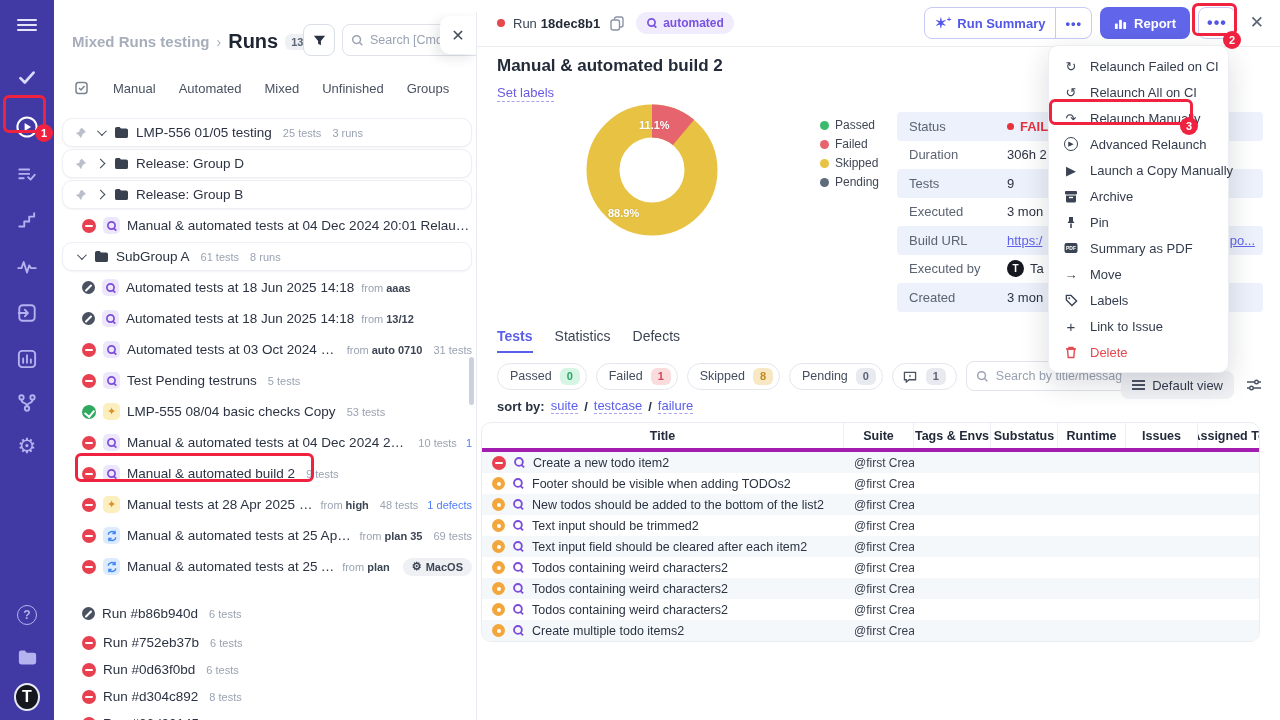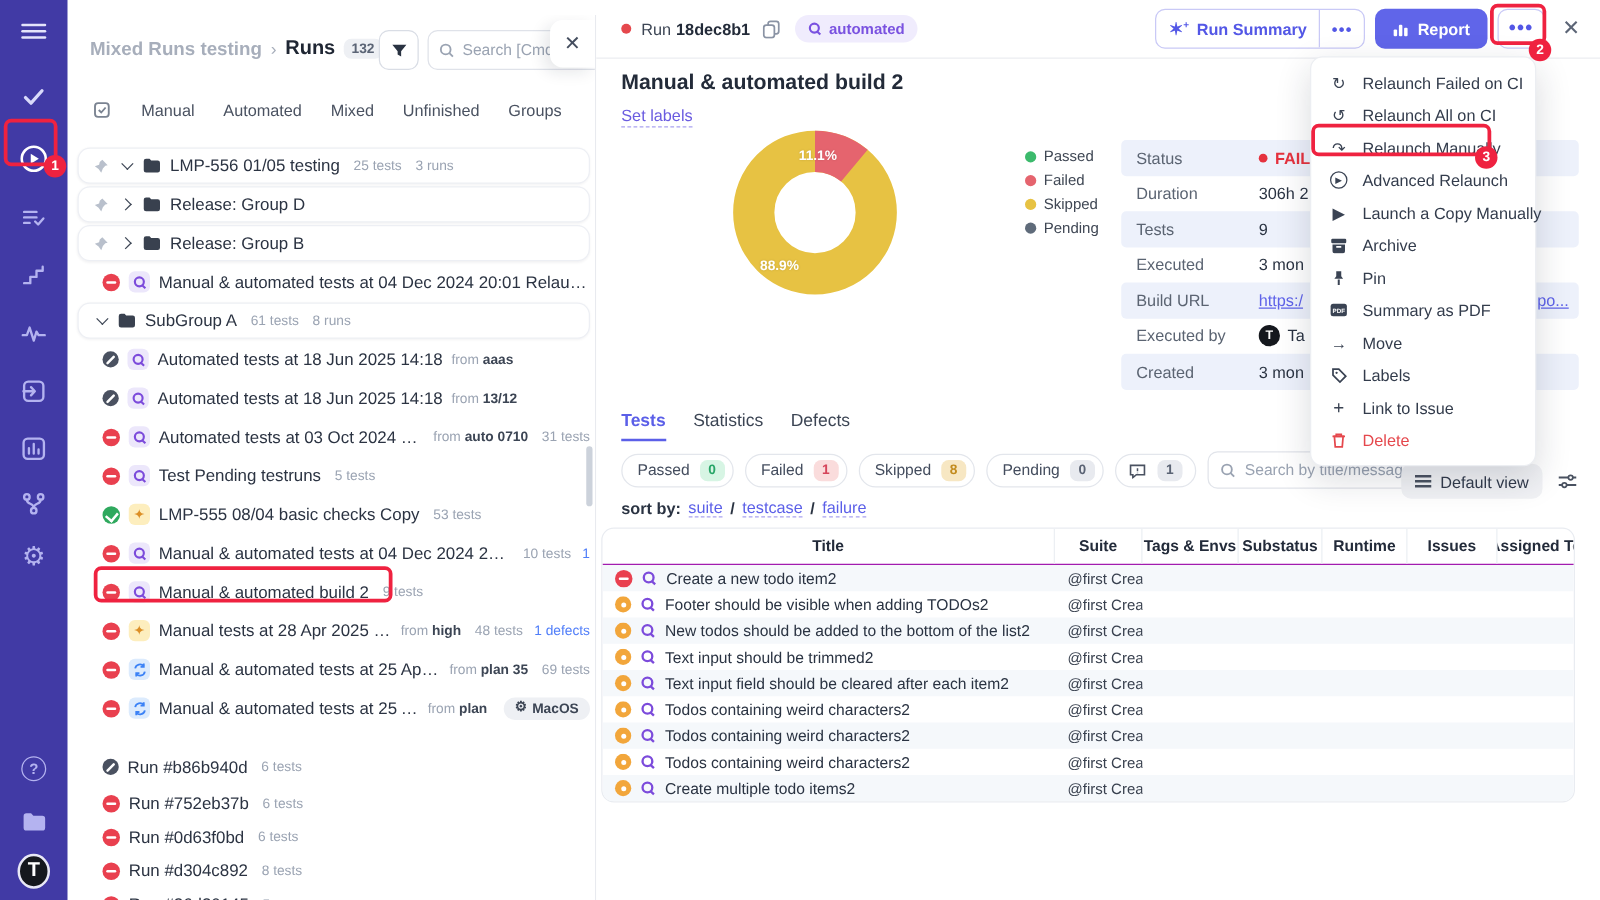--- a/index.html
+++ b/index.html
@@ -11,21 +11,21 @@
   .hamburger span{display:block;width:20px;height:2.5px;background:#e4e4fb;border-radius:2px;margin:2.5px 0}
   .gear-glyph{font-size:21px;color:#b4b3f0;line-height:1}
   .help-circle{width:20px;height:20px;border:1.8px solid #b4b3f0;border-radius:50%;color:#b4b3f0;font-size:12px;font-weight:bold;display:flex;align-items:center;justify-content:center}
   .t-logo{width:28px;height:28px;border-radius:50%;background:#15181e;color:#fff;font-weight:bold;font-size:16px;display:flex;align-items:center;justify-content:center;border:2px solid #e8e8f6}
   
   .left-panel{position:absolute;left:54px;top:12px;width:423px;height:720px;background:#fff;border-right:1px solid #e8eaef;overflow:hidden}
   .lp-head{position:absolute;left:0;top:0;width:100%;height:54px}
   .crumb{position:absolute;left:18px;top:18px;display:flex;align-items:center;gap:7px;white-space:nowrap}
   .crumb .proj{color:#a7aebb;font-size:15px;font-weight:bold}
   .crumb .sep{color:#a7aebb;font-size:14px}
-  .crumb .sect{color:#1f2633;font-size:16px;font-weight:bold}
+  .crumb .sect{color:#1f2633;font-size:20px;font-weight:bold}
   .crumb .cnt{background:#eef0f4;color:#5c6576;font-size:11px;font-weight:bold;border-radius:6px;padding:2px 6px}
   .filter-btn{position:absolute;left:249px;top:12px;width:32px;height:32px;border:1px solid #d9dde5;border-radius:8px;display:flex;align-items:center;justify-content:center;background:#fff}
   .search-box{position:absolute;left:288px;top:12px;width:140px;height:32px;border:1px solid #dfe2e9;border-radius:8px;display:flex;align-items:center;gap:6px;padding:0 8px;background:#fff}
   .search-box input{border:none;outline:none;width:100%;font-size:12.5px;color:#3c4554;font-family:"Liberation Sans",sans-serif;background:transparent}
   .search-box input::placeholder{color:#9aa3b2}
   .lp-close{position:absolute;right:0px;top:4px;width:36px;height:38px;background:#fff;border-radius:10px 0 0 10px;box-shadow:-5px 4px 12px rgba(20,28,45,.10);display:flex;align-items:center;justify-content:center;color:#444d5e;font-size:16px;z-index:5}
   .lp-tabs{position:absolute;left:20px;top:68px;width:100%;display:flex;align-items:center;gap:23px;font-size:13px;color:#4a5261}
   .lp-tabs .tb{white-space:nowrap}
   .left-list{position:absolute;left:8px;top:106px;right:4px}
   .row{height:29px;display:flex;align-items:center;gap:7px;margin-bottom:2px;white-space:nowrap;overflow:hidden}
@@ -108,21 +108,21 @@
   
   .sortrow{position:absolute;left:20px;top:398px;display:flex;align-items:center;gap:6px;font-size:13px}
   .sortrow .lbl{font-weight:bold;color:#2a3342}
   .slink{color:#5b5fe8;border-bottom:1px dashed #a9a2ef}
   .ssep{color:#2a3342;font-weight:bold}
   .view-cluster{position:absolute;right:18px;top:371px;display:flex;align-items:center;gap:12px}
   .btn-view{display:flex;align-items:center;gap:7px;height:28px;background:#f1f2f5;border-radius:8px;padding:0 11px;font-size:13px;color:#323b4c;font-weight:500}
   .vlines span{display:block;width:13px;height:2px;background:#4a5261;margin:2px 0}
   
   .ttable{position:absolute;left:4px;top:422px;width:779px;border:1px solid #e9ecf1;border-radius:10px;overflow:hidden;background:#fff}
-  .thead{display:flex;height:29px;align-items:center;border-bottom:1px solid #a21caf;font-size:12.5px;font-weight:bold;color:#232b3a}
+  .thead{display:flex;height:29px;align-items:center;border-bottom:4px solid #a21caf;font-size:12.5px;font-weight:bold;color:#232b3a}
   .th{display:flex;align-items:center;justify-content:center;height:100%;border-right:1px solid #eceff3;white-space:nowrap;overflow:hidden}
   .th:last-child{border-right:none}
   .trow{display:flex;height:21px;align-items:center;font-size:12.5px}
   .trow:nth-child(odd){background:#f5f8fb}
   .td-title{display:flex;align-items:center;gap:7px;padding-left:10px;overflow:hidden;white-space:nowrap}
   .td{padding-left:10px;color:#39414f;font-size:12px;white-space:nowrap;overflow:hidden}
   .c1{width:362px}.c2{width:70px}.c3{width:77px}.c4{width:67px}.c5{width:68px}.c6{width:72px}.c7{flex:1}
   .ttl{color:#2a3342;overflow:hidden;text-overflow:ellipsis}
   
   .menu{position:absolute;left:571px;top:45px;width:181px;background:#fff;border:1px solid #eceef2;border-radius:10px;box-shadow:0 10px 28px rgba(25,32,50,.16);padding:7px 0;z-index:40}

